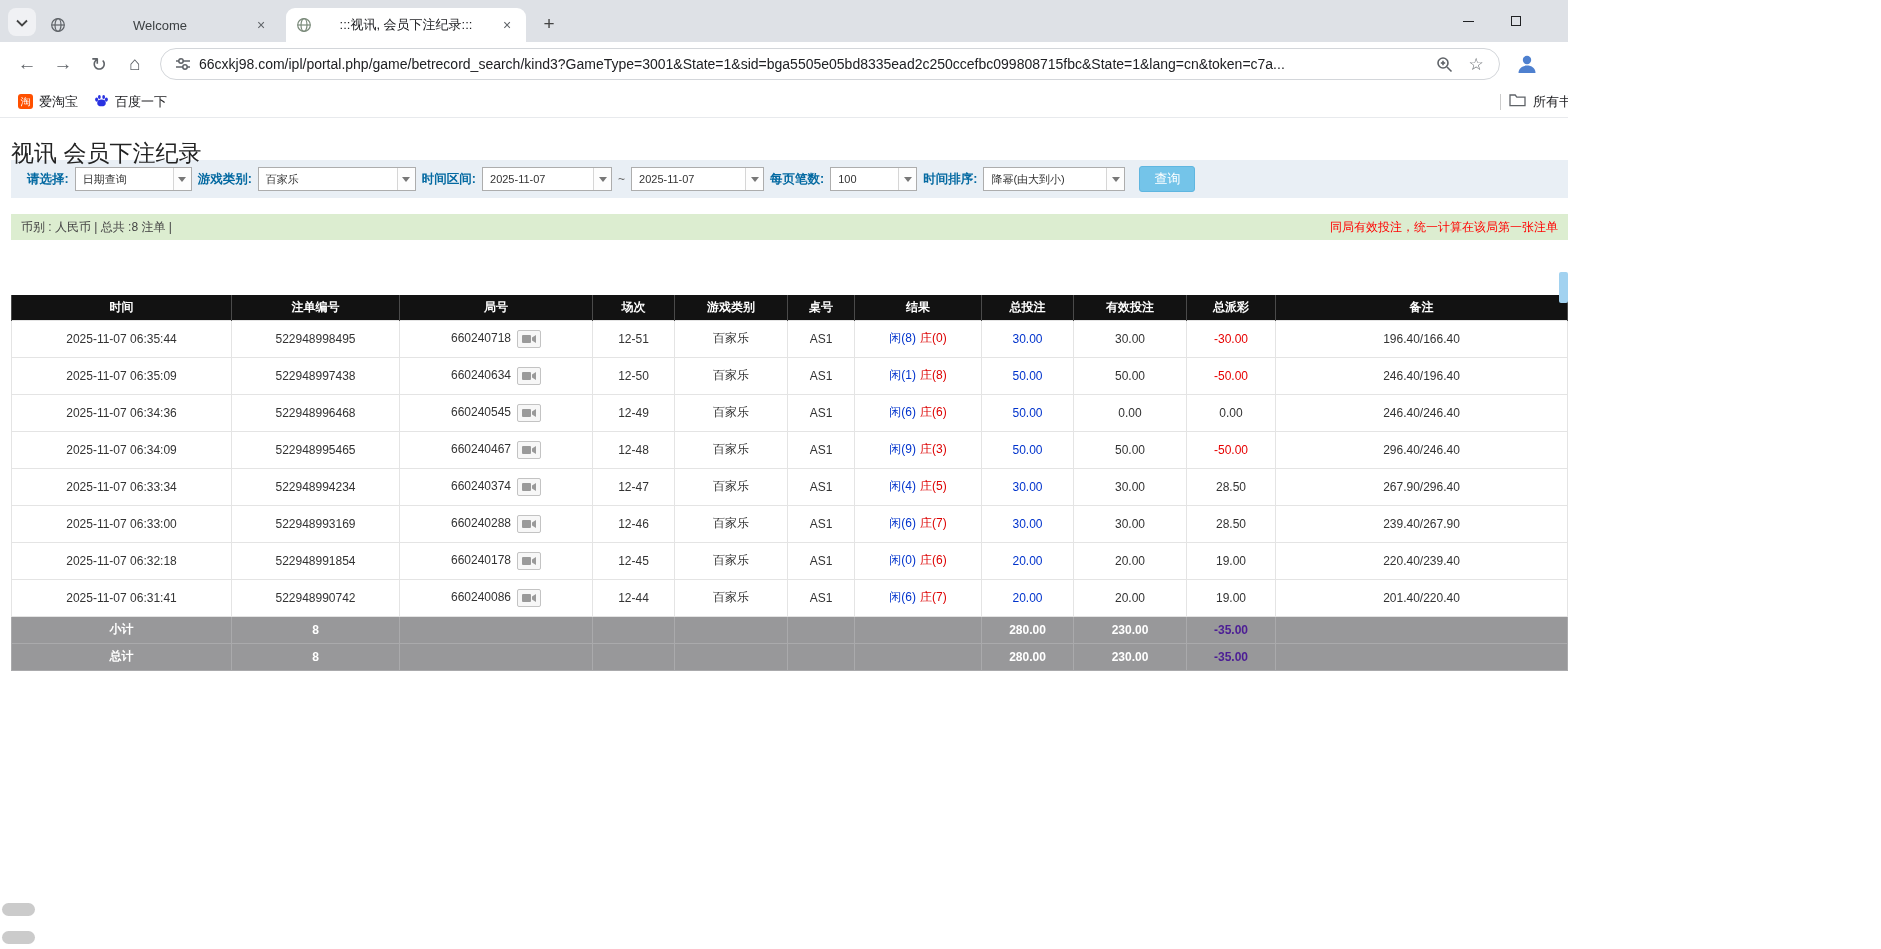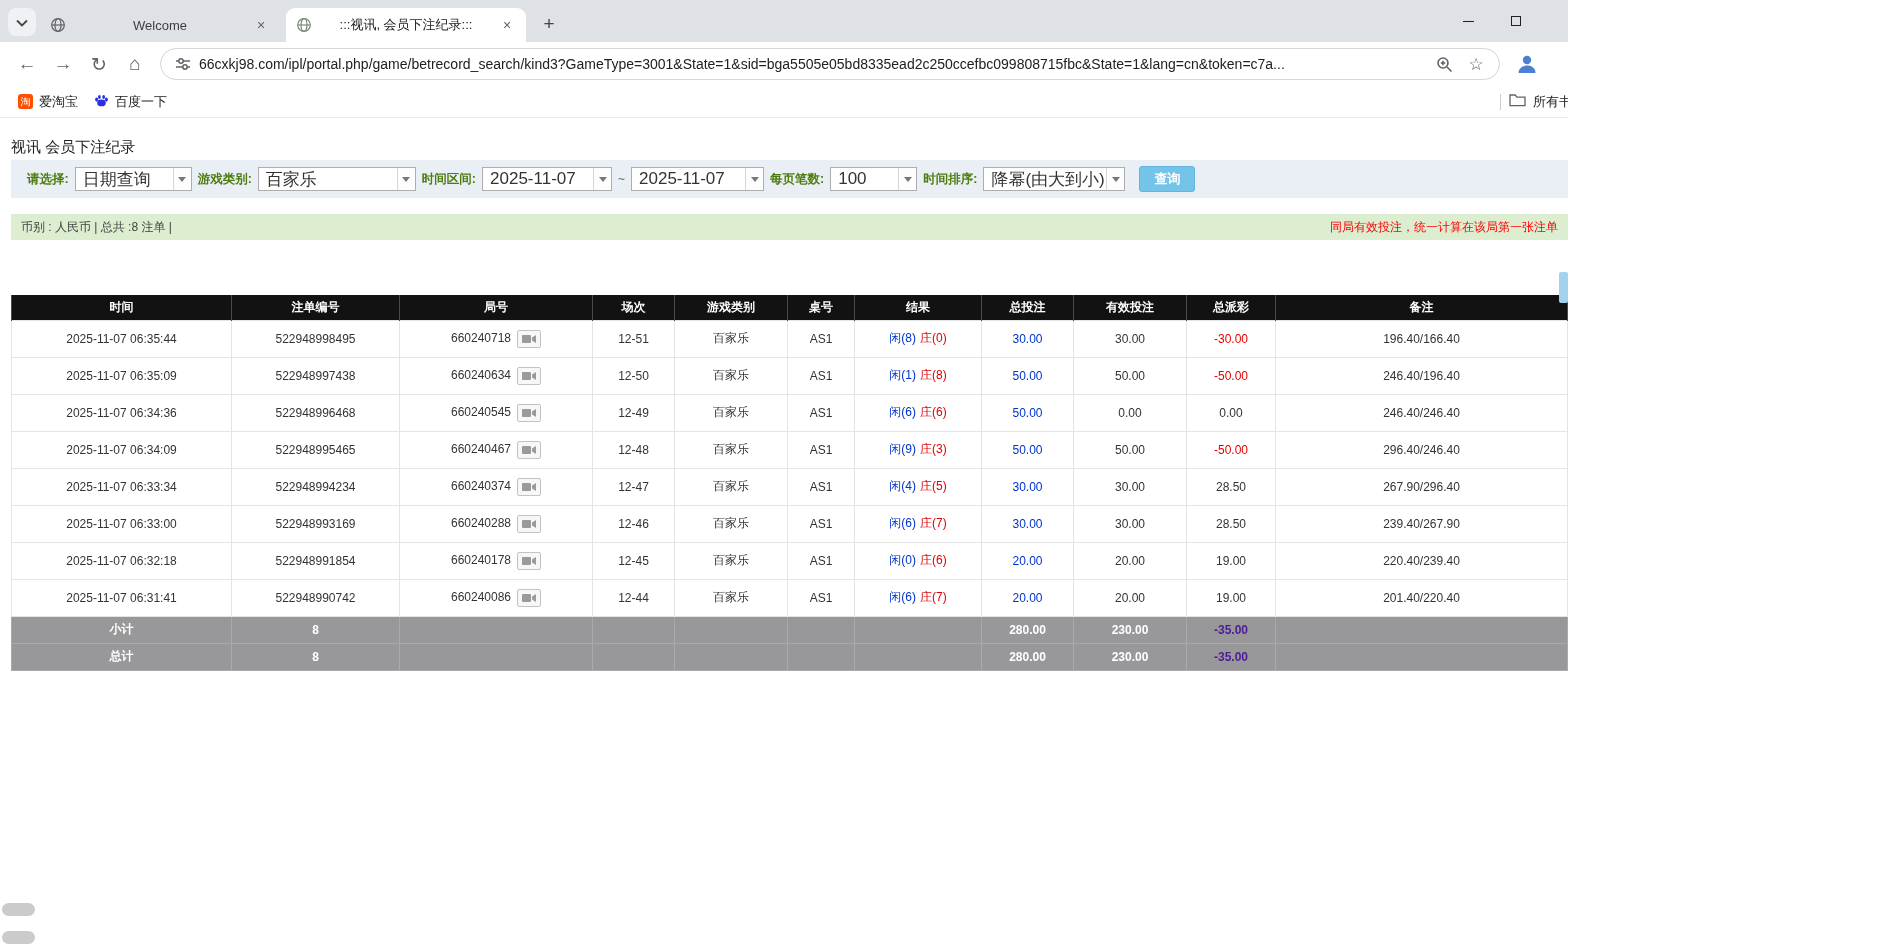--- a/index.html
+++ b/index.html
@@ -44,32 +44,32 @@
   .bookmark-item { display:flex; align-items:center; gap:6px; font-size:13px; color:#202124;
       padding:4px 8px; border-radius:6px; cursor:pointer; }
   .taobao-icon { width:15px; height:15px; background:#ff5000; border-radius:3px; color:#fff; font-size:10px;
       display:flex; align-items:center; justify-content:center; }
   .bm-right { position:absolute; left:1500px; top:0; bottom:0; display:flex; align-items:center; gap:8px; }
   .bm-divider { width:1px; height:16px; background:#ccc; }
   .all-bookmarks { display:flex; align-items:center; gap:7px; font-size:13px; color:#202124; cursor:pointer; white-space:nowrap; }
 
   
   .page { position:relative; padding-left:11px; background:#fff; height:831px; }
-  .page-title { padding-top:20px; font-size:15px; color:#222; height:42px; }
+  .page-title { padding-top:20px; font-size:23px; color:#222; height:42px; }
 
   .filter-bar { margin-top:0; height:38px; background:#e9eff5; display:flex; align-items:center; padding:0 10px; }
-  .filter-label { font-size:12.5px; font-weight:bold; color:#4d7c0f; margin:0 6px 0 6px; white-space:nowrap; }
+  .filter-label { font-size:12.5px; font-weight:bold; color:#0369a1; margin:0 6px 0 6px; white-space:nowrap; }
   .combo { display:flex; align-items:stretch; background:#fff; border:1px solid #adadad; height:24px;
-      font-size:17px; color:#333; cursor:pointer; }
+      font-size:11px; color:#333; cursor:pointer; }
   .combo .val { flex:1; display:flex; align-items:center; padding:0 7px; white-space:nowrap; overflow:hidden; }
   .combo .arrow-box { width:18px; border-left:1px solid #d6d6d6; display:flex; align-items:center; justify-content:center; background:#fdfdfd; }
   .tri-down { width:0; height:0; border-left:4px solid transparent; border-right:4px solid transparent; border-top:5px solid #777; }
   .range-sep { margin:0 6px; color:#666; font-size:12px; }
   .search-btn { margin-left:14px; height:26px; padding:0 14px; background:#74c4e9; border:1px solid #5fb6e0;
-      color:#fff; font-size:13px; border-radius:3px; cursor:pointer;font-weight:bold; }
+      color:#fff; font-size:13px; border-radius:3px; cursor:pointer; }
 
   .info-bar { margin-top:16px; height:26px; background:#dcedd0; display:flex; align-items:center;
       justify-content:space-between; padding:0 10px; font-size:12px; overflow:hidden; }
   .info-left { color:#444; white-space:nowrap; }
   .info-right { color:#f00; white-space:nowrap; margin-left:4px; }
 
   
   .bet-table { margin-top:55px; width:1557px; border-collapse:collapse; table-layout:fixed; font-size:12px; }
   .bet-table th { background:#121212; color:#fff; font-weight:bold; height:25px; text-align:center;
       border-right:1px solid #4a4a4a; border-left:1px solid #4a4a4a; }

